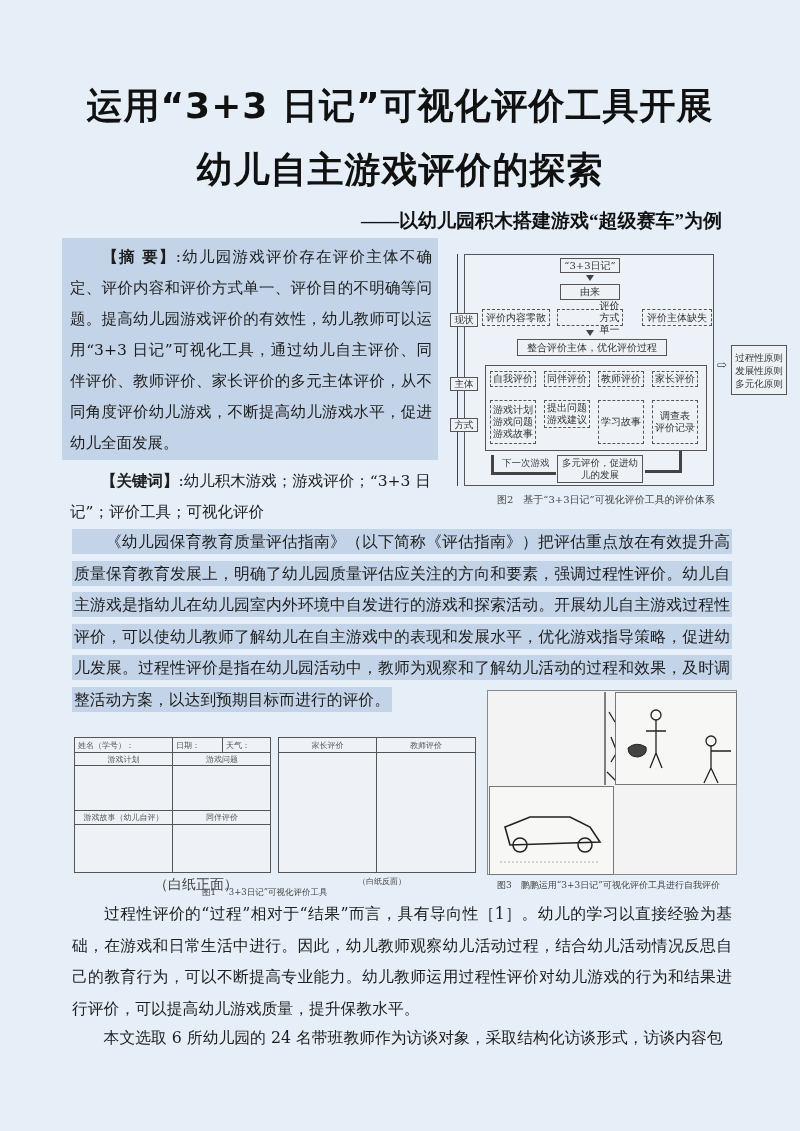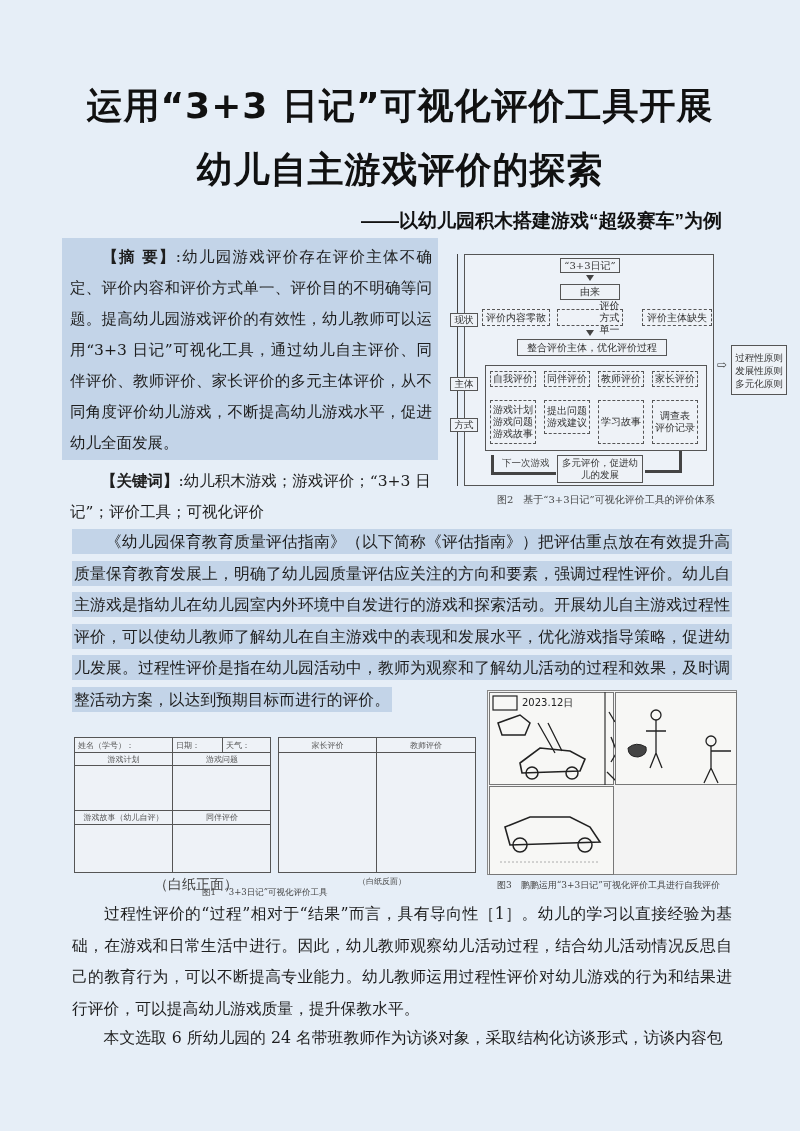--- a/index.html
+++ b/index.html
@@ -12,21 +12,21 @@
   }
   .title {
     position: absolute; left: 0; width: 800px; text-align: center;
     font-family: "DejaVu Sans", "Liberation Sans", sans-serif;
     font-weight: bold; font-size: 36px; letter-spacing: 1px; color: #111;
   }
   .title.l1 { top: 82px; }
   .title.l2 { top: 146px; }
   .subtitle {
     position: absolute; right: 78px; top: 208px;
-    font-family: Liberation Sans, sans-serif;
+    font-family: Liberation Serif, serif;
     font-weight: bold; font-size: 19px; color: #111;
   }
   .hl { background: #c3d4e8; }
   .abstract {
     position: absolute; left: 62px; top: 238px; width: 376px; height: 222px;
     padding: 4px 6px 0 8px;
     font-size: 15.5px; line-height: 31px; text-align: justify;
   }
   .abstract .lead { font-weight: bold; font-family: "DejaVu Sans","Liberation Sans",sans-serif; }
   .indent { display: inline-block; width: 2em; }
@@ -102,21 +102,21 @@
     <div class="side" style="top:127px;">主体</div>
     <div class="box dash" style="left:43px;top:121px;width:46px;height:16px;">自我评价</div>
     <div class="box dash" style="left:97px;top:121px;width:46px;height:16px;">同伴评价</div>
     <div class="box dash" style="left:151px;top:121px;width:46px;height:16px;">教师评价</div>
     <div class="box dash" style="left:205px;top:121px;width:46px;height:16px;">家长评价</div>
 
     <div class="side" style="top:168px;">方式</div>
     <div class="box dash" style="left:43px;top:150px;width:46px;height:44px;white-space:pre-line;">游戏计划
 游戏问题
 游戏故事</div>
-    <div class="box dash" style="left:97px;top:150px;width:46px;height:34px;white-space:pre-line;">提出问题
+    <div class="box dash" style="left:97px;top:150px;width:46px;height:28px;white-space:pre-line;">提出问题
 游戏建议</div>
     <div class="box dash" style="left:151px;top:150px;width:46px;height:44px;white-space:pre-line;">学习故事</div>
     <div class="box dash" style="left:205px;top:150px;width:46px;height:44px;white-space:pre-line;">调查表
 评价记录</div>
 
     <div class="line" style="left:44px;top:205px;width:3px;height:20px;"></div>
     <div class="line" style="left:44px;top:222px;width:65px;height:3px;"></div>
     <div class="fig-cap" style="left:55px;top:207px;font-size:9.5px;">下一次游戏</div>
     <div class="box" style="left:110px;top:205px;width:86px;height:28px;font-size:9.5px;">多元评价，促进幼儿的发展</div>
     <div class="line" style="left:232px;top:201px;width:3px;height:22px;"></div>
@@ -155,31 +155,20 @@
       <div class="cell" style="left:0;top:0;width:98px;height:15px;">家长评价</div>
       <div class="cell" style="left:98px;top:0;width:98px;height:15px;border-right:none;">教师评价</div>
       <div class="cell" style="left:0;top:15px;width:98px;height:119px;border-bottom:none;"></div>
     </div>
     <div class="fig-cap" style="left:284px;top:139px;font-size:8px;">（白纸反面）</div>
 
     <div class="fig-cap" style="left:128px;top:150px;font-size:8.5px;">图1　“3+3日记”可视化评价工具</div>
   </div>
 
   <div class="fig3">
-    <div class="panel" style="left:1px;top:1px;width:125px;height:93px;">
-      <span style="position:absolute;left:32px;top:3px;font-size:10px;font-family:'DejaVu Sans',sans-serif;color:#222;">2023.12日</span>
-      <svg width="125" height="93" style="position:absolute;left:0;top:0;">
-        <rect x="3" y="3" width="24" height="14" fill="none" stroke="#222" stroke-width="1.2"></rect>
-        <path d="M8 30 L30 22 L40 30 L35 42 L12 42 Z" fill="none" stroke="#222" stroke-width="1.5"></path>
-        <path d="M30 70 L50 55 L80 58 L95 66 L90 78 L32 80 Z" fill="none" stroke="#222" stroke-width="1.6"></path>
-        <circle cx="42" cy="80" r="6" fill="none" stroke="#222" stroke-width="1.5"></circle>
-        <circle cx="82" cy="80" r="6" fill="none" stroke="#222" stroke-width="1.5"></circle>
-        <path d="M48 30 L65 60 M58 30 L72 58" stroke="#222" stroke-width="1.3"></path>
-      </svg>
-    </div>
     <div class="panel" style="left:105px;top:1px;width:26px;height:93px;border:none;background:transparent;">
       <svg width="26" height="93">
         <line x1="12" y1="0" x2="12" y2="93" stroke="#333" stroke-width="1.2"></line>
         <path d="M16 20 L22 30 M18 45 L24 60 L18 70 M14 80 L24 90" stroke="#222" stroke-width="1.3" fill="none"></path>
       </svg>
     </div>
     <div class="panel" style="left:127px;top:1px;width:122px;height:93px;">
       <svg width="122" height="93">
         <circle cx="40" cy="22" r="5" fill="none" stroke="#222" stroke-width="1.3"></circle>
         <path d="M40 27 L40 60 M30 38 L50 38 M40 60 L34 75 M40 60 L46 75" stroke="#222" stroke-width="1.3" fill="none"></path>

